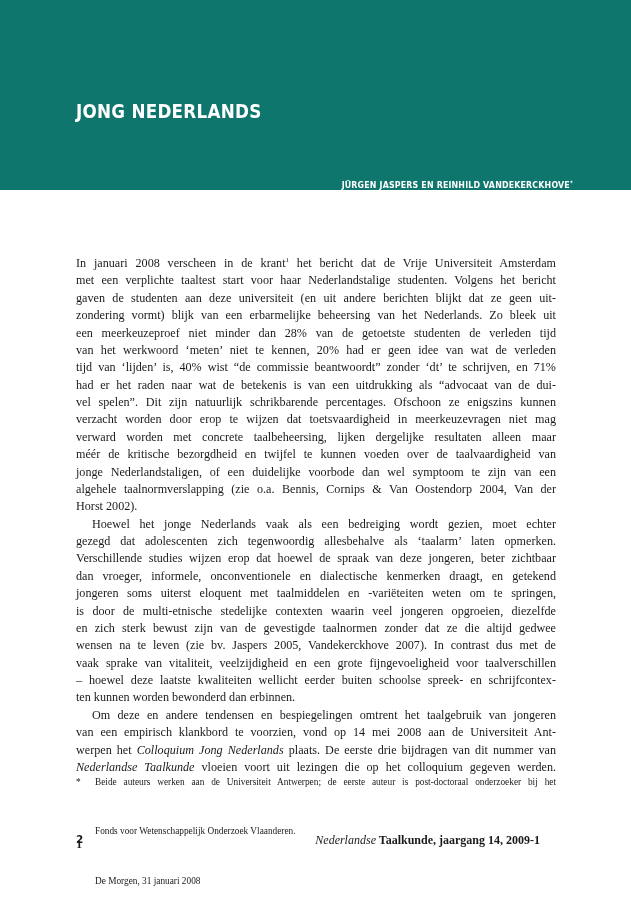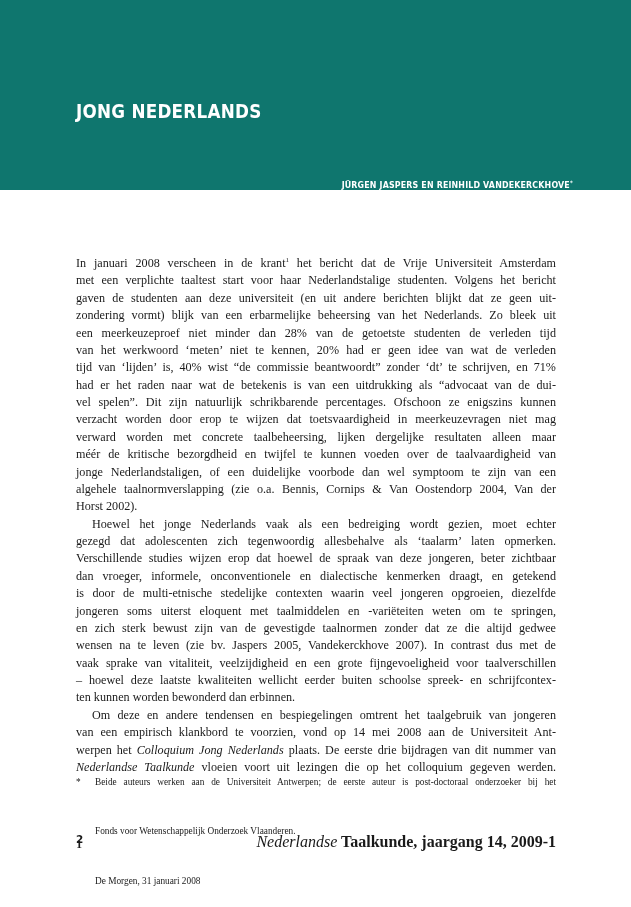--- a/index.html
+++ b/index.html
@@ -16,21 +16,21 @@
   .line .inner { display: inline-block; width: 100%; white-space: normal; text-align: justify; text-align-last: justify; }
   .line.last .inner { text-align-last: left; }
   .footnotes { position: absolute; left: 76px; top: 776px; width: 480px; font-size: 9.3px; line-height: 13.4px; }
   .fn { position: relative; padding-left: 19px; }
   .fn-mark { position: absolute; left: 0; top: 0; }
   .fn-mark.bold { font-weight: bold; font-family: "DejaVu Serif", serif; font-size: 9px; }
   .fn-text .inner { display: inline-block; width: 100%; text-align: justify; text-align-last: justify; }
   .fn-text .inner.last { text-align-last: left; margin-top: 36px; }
   .footer { position: absolute; left: 76px; top: 833px; width: 480px; height: 16px; }
   .page-number { position: absolute; left: 0; top: 0; font-family: "DejaVu Sans", sans-serif; font-weight: bold; font-size: 10.5px; }
-  .running-footer { position: absolute; right: 0; top: 0; font-size: 16px; font-weight: bold; white-space: nowrap; }
+  .running-footer { position: absolute; right: 16px; top: 0; font-size: 12px; font-weight: bold; white-space: nowrap; }
   .running-footer i { font-weight: normal; }
   em, i { font-style: italic; }
 </style>
 </head>
 <body>
 
 <div class="header-band">
   <div class="title">JONG NEDERLANDS</div>
   <div class="authors"><span>JÜRGEN JASPERS EN REINHILD VANDEKERCKHOVE</span><sup>*</sup></div>
 </div>
@@ -48,22 +48,22 @@
     <div class="line"><span class="inner">verzacht worden door erop te wijzen dat toetsvaardigheid in meerkeuzevragen niet mag</span></div>
     <div class="line"><span class="inner">verward worden met concrete taalbeheersing, lijken dergelijke resultaten alleen maar</span></div>
     <div class="line"><span class="inner">méér de kritische bezorgdheid en twijfel te kunnen voeden over de taalvaardigheid van</span></div>
     <div class="line"><span class="inner">jonge Nederlandstaligen, of een duidelijke voorbode dan wel symptoom te zijn van een</span></div>
     <div class="line"><span class="inner">algehele taalnormverslapping (zie o.a. Bennis, Cornips &amp; Van Oostendorp 2004, Van der</span></div>
     <div class="line last"><span class="inner">Horst 2002).</span></div>
     <div class="line indent"><span class="inner">Hoewel het jonge Nederlands vaak als een bedreiging wordt gezien, moet echter</span></div>
     <div class="line"><span class="inner">gezegd dat adolescenten zich tegenwoordig allesbehalve als ‘taalarm’ laten opmerken.</span></div>
     <div class="line"><span class="inner">Verschillende studies wijzen erop dat hoewel de spraak van deze jongeren, beter zichtbaar</span></div>
     <div class="line"><span class="inner">dan vroeger, informele, onconventionele en dialectische kenmerken draagt, en getekend</span></div>
+    <div class="line"><span class="inner">jongeren soms uiterst eloquent met taalmiddelen en -variëteiten weten om te springen,</span></div>
     <div class="line"><span class="inner">is door de multi-etnische stedelijke contexten waarin veel jongeren opgroeien, diezelfde</span></div>
-    <div class="line"><span class="inner">jongeren soms uiterst eloquent met taalmiddelen en -variëteiten weten om te springen,</span></div>
     <div class="line"><span class="inner">en zich sterk bewust zijn van de gevestigde taalnormen zonder dat ze die altijd gedwee</span></div>
     <div class="line"><span class="inner">wensen na te leven (zie bv. Jaspers 2005, Vandekerckhove 2007). In contrast dus met de</span></div>
     <div class="line"><span class="inner">vaak sprake van vitaliteit, veelzijdigheid en een grote fijngevoeligheid voor taalverschillen</span></div>
     <div class="line"><span class="inner">– hoewel deze laatste kwaliteiten wellicht eerder buiten schoolse spreek- en schrijfcontex-</span></div>
     <div class="line last"><span class="inner">ten kunnen worden bewonderd dan erbinnen.</span></div>
     <div class="line indent"><span class="inner">Om deze en andere tendensen en bespiegelingen omtrent het taalgebruik van jongeren</span></div>
     <div class="line"><span class="inner">van een empirisch klankbord te voorzien, vond op 14 mei 2008 aan de Universiteit Ant-</span></div>
     <div class="line"><span class="inner">werpen het <em>Colloquium Jong Nederlands</em> plaats. De eerste drie bijdragen van dit nummer van</span></div>
     <div class="line"><span class="inner"><em>Nederlandse Taalkunde</em> vloeien voort uit lezingen die op het colloquium gegeven werden.</span></div>
   </div>

